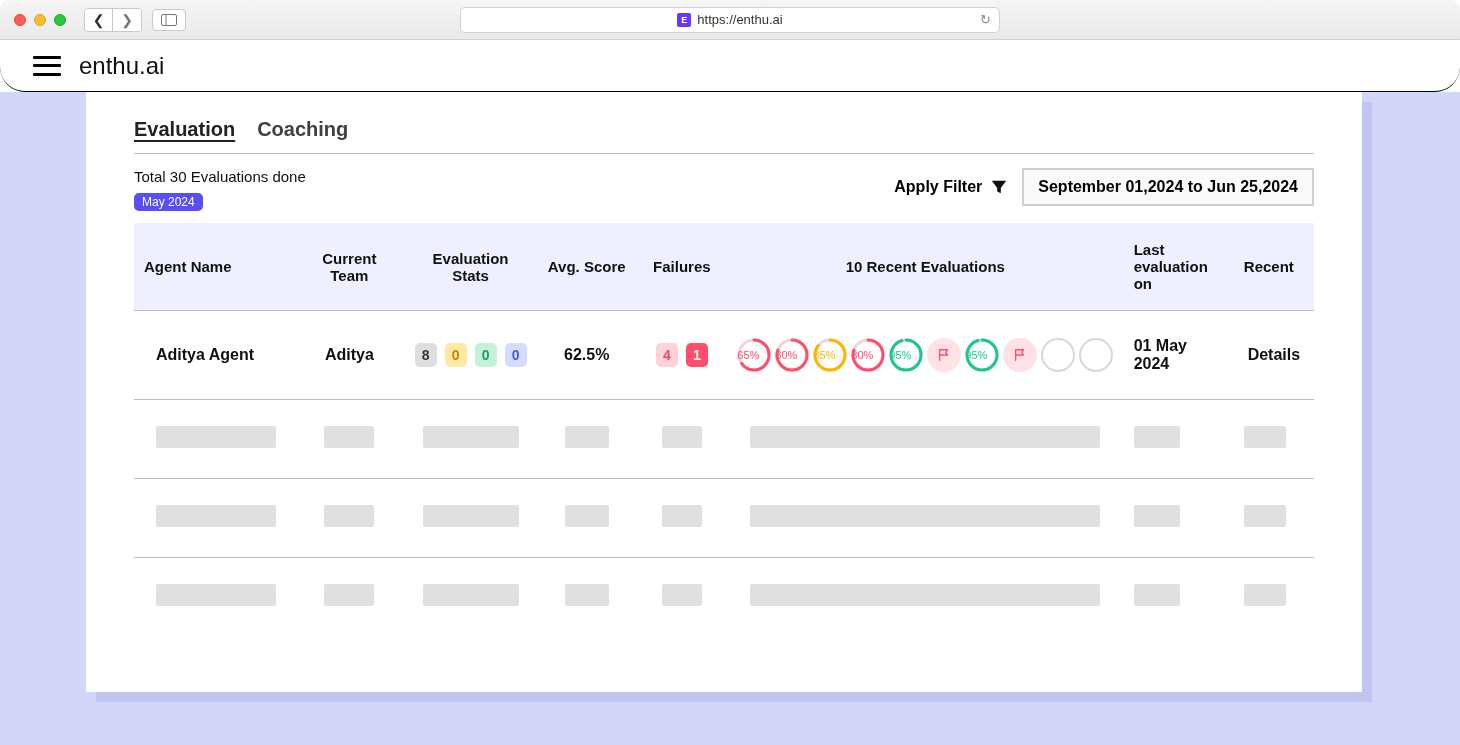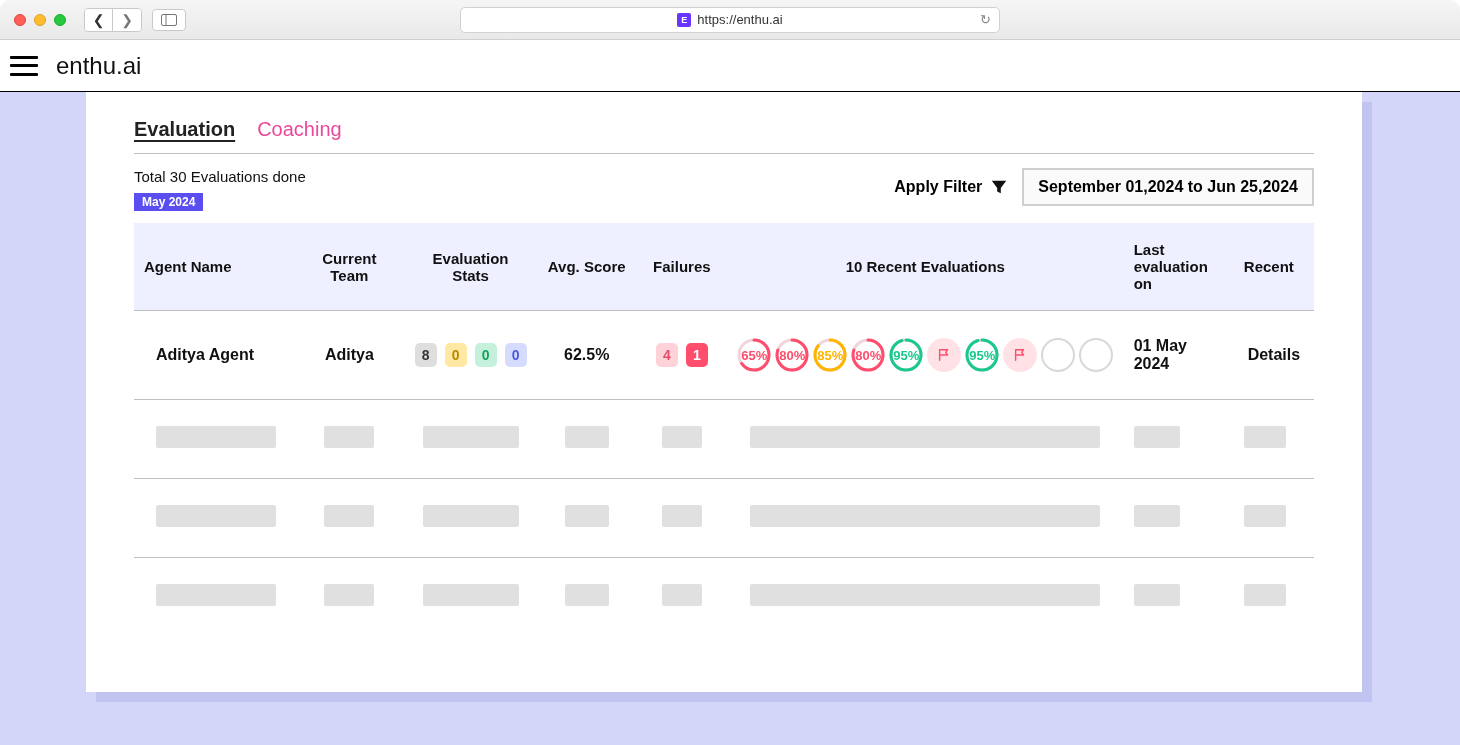--- a/index.html
+++ b/index.html
@@ -53,22 +53,23 @@
     position:relative;
   }
   .addr .favicon { width:14px;height:14px;background:#6a36ff;border-radius:2px; margin-right:6px; display:inline-flex;align-items:center;justify-content:center;color:#fff;font-size:9px;font-weight:bold;}
   .addr .reload { position:absolute; right:8px; color:#888; font-size:13px;}
   
   .app-header {
     height:52px;
     border-bottom:1px solid #000;
     display:flex;
     align-items:center;
-    padding:0 10px;
+    padding:0 33px;
     gap:18px;
+    border-radius:25px;
   }
   .hamburger { width:28px; height:20px; display:flex; flex-direction:column; justify-content:space-between; cursor:pointer;}
   .hamburger span { height:3px; background:#000; border-radius:1px; display:block;}
   .brand { font-size:24px; font-weight:500; color:#111; }
   
   .canvas {
     background:#d4d6f9;
     padding:0 0 0 86px;
     height: calc(745px - 40px - 52px);
     position:relative;
@@ -77,26 +78,26 @@
     background:#fff;
     width:1276px;
     min-height:600px;
     position:relative;
     box-shadow: 10px 10px 0 #c1c3f0;
     padding:26px 48px 40px 48px;
   }
   
   .tabs { display:flex; gap:22px; border-bottom:1px solid #bfbfbf; padding-bottom:12px;}
   .tab { font-size:20px; font-weight:700; color:#222; cursor:pointer;}
-  .tab.inactive { font-weight:400; color:#ec4899;}
+  .tab.inactive { font-weight:700; color:#404040;}
   .tab.active { text-decoration: underline; text-underline-offset:4px;}
   
   .subbar { display:flex; align-items:flex-start; justify-content:space-between; margin-top:14px; margin-bottom:6px;}
   .subleft { font-size:15px; color:#111; }
-  .month-badge { display:inline-block; margin-top:8px; background:#5b4ef0; color:#fff; font-size:12px; font-weight:700; padding:2px 8px; border-radius:0;}
+  .month-badge { display:inline-block; margin-top:8px; background:#5b4ef0; color:#fff; font-size:12px; font-weight:400; padding:2px 8px; border-radius:5px;}
   .subright { display:flex; align-items:center; gap:14px;}
   .apply-filter { display:flex; align-items:center; gap:8px; font-size:16px; font-weight:600; cursor:pointer;}
   .funnel { width:18px; height:18px; }
   .date-range { border:2px solid #cfcfcf; padding:8px 14px; font-size:16px; font-weight:600; background:#fafafa;}
   
   .tbl { width:100%; margin-top:12px; border-collapse:collapse;}
   .tbl thead th {
     background:#eef0ff;
     text-align:center;
     font-size:15px;
@@ -126,22 +127,22 @@
   
   .fail-group { display:flex; gap:8px; justify-content:center;}
   .fail-pill { min-width:22px; height:24px; border-radius:5px; display:flex; align-items:center; justify-content:center; font-size:14px; font-weight:700;}
   .fail-pill.light { background:#ffd1d8; color:#e0506b;}
   .fail-pill.solid { background:#ff4d6d; color:#fff;}
   
   .evals { display:flex; gap:4px; justify-content:center; align-items:center;}
   .ring {
     width:34px; height:34px; border-radius:50%;
     position:relative;
-    display:flex; align-items:center; justify-content:center;
-    font-size:13px; font-weight:700;
+    display:flex; align-items:center; justify-content:flex-start;
+    font-size:11px; font-weight:400;
   }
   .ring.empty { border:2.5px solid #d8d8d8; color:transparent;}
   .ring .inner-label { position:relative; z-index:2;}
   .ring-flag { width:34px;height:34px;border-radius:50%;background:#ffe1e6;display:flex;align-items:center;justify-content:center;}
   .ring-flag svg { width:14px;height:14px;}
   
   .ph { background:#e0e0e0; height:22px; display:inline-block; border-radius:2px;}
   .action-link { color:#3b3bff; font-weight:700; cursor:pointer; text-align:left;}
   
   .ring svg.arc { position:absolute; inset:0; width:34px; height:34px;}

